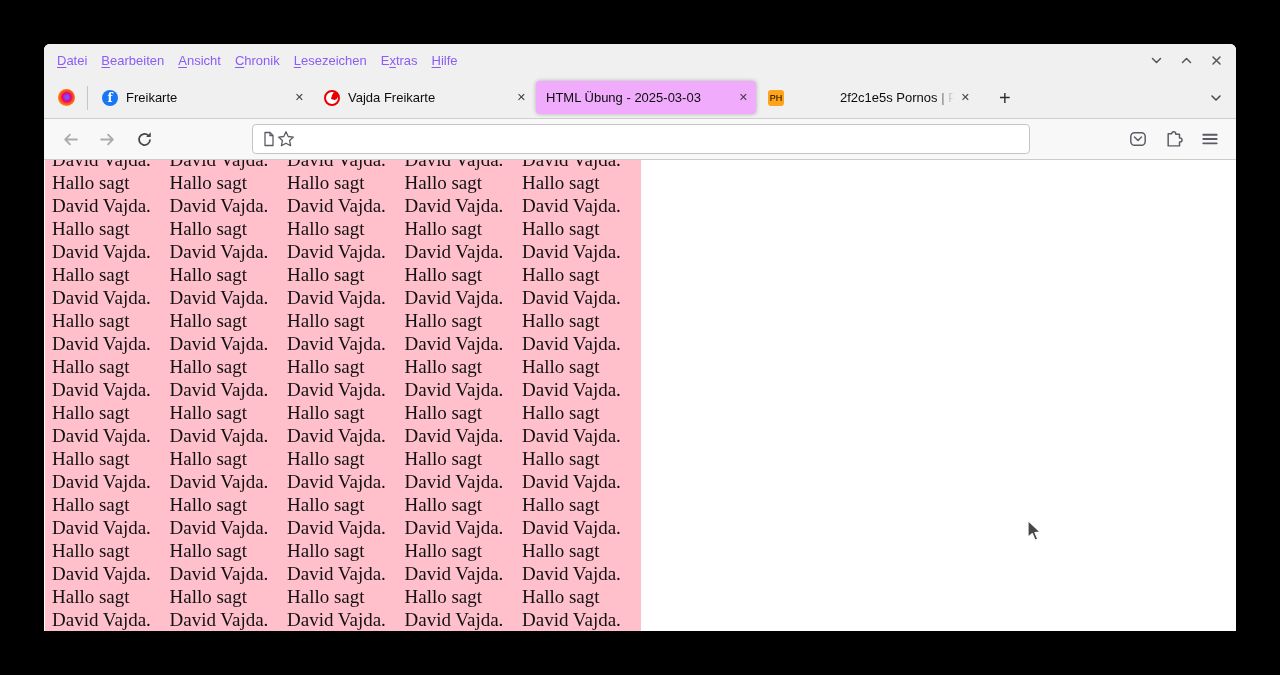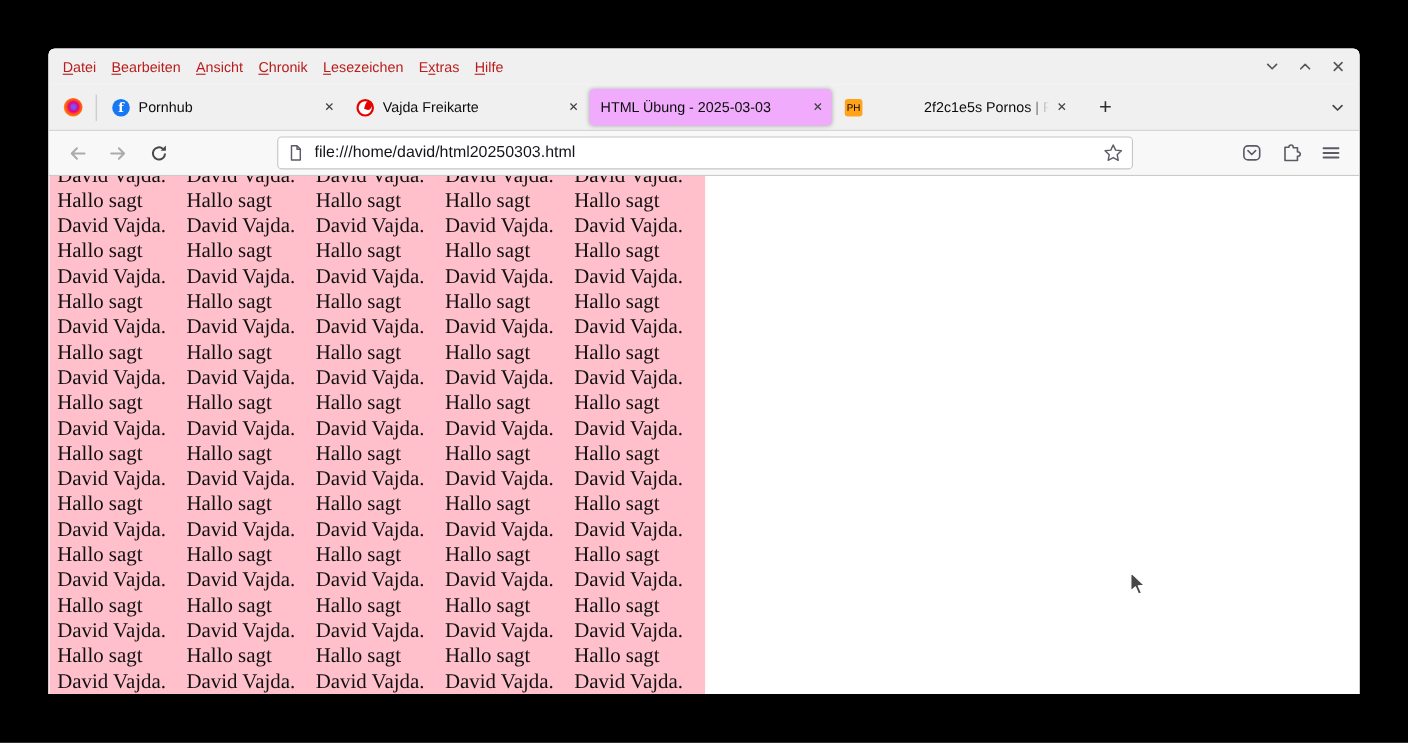--- a/index.html
+++ b/index.html
@@ -4,21 +4,21 @@
 <style>
   html,body{margin:0;padding:0;background:#000;}
   .screen{position:relative;width:1280px;height:675px;background:#000;overflow:hidden;
           font-family:"Liberation Sans",sans-serif;}
   .window{position:absolute;left:44px;top:44px;width:1192px;height:587px;background:#fff;
           border-radius:6px 6px 0 0;overflow:hidden;display:flex;flex-direction:column;
           box-shadow:0 0 0 1px #d8d8d8 inset;}
   
   .menubar{height:33px;background:#f0f0f0;display:flex;align-items:center;flex:none;}
   .menu-items{display:flex;align-items:center;margin-left:6px;}
-  .menu-item{padding:0 7px;font-size:13px;color:#b91c1c;cursor:default;}
+  .menu-item{padding:0 7px;font-size:13px;color:#8b5cf6;cursor:default;}
   .menu-item u{text-underline-offset:2px;}
   .win-controls{margin-left:auto;display:flex;gap:15px;align-items:center;padding-right:12px;}
   .wc{background:none;border:none;padding:0;width:15px;height:15px;display:flex;
       align-items:center;justify-content:center;}
   
   .tabbar{height:41px;background:#f0f0f0;display:flex;align-items:center;flex:none;
           border-bottom:1px solid #cfcfcf;}
   .ff-icon{width:17px;height:17px;border-radius:50%;margin:0 12px 0 14px;flex:none;
      background:radial-gradient(circle at 52% 48%, #7a5cf0 0%, #8a45e6 18%, #e5007d 34%,
                 #ff4e1f 52%, #ff9202 74%, #ffcb00 100%);}
@@ -97,21 +97,21 @@
         </button>
       </div>
     </div>
 
     <div class="tabbar">
       <div class="ff-icon"></div>
       <div class="tab-sep"></div>
       <div class="tabs">
           <div class="tab">
             <span class="fav fav-facebook">f</span>
-            <span class="tab-label">Pornhub</span>
+            <span class="tab-label">Freikarte</span>
             <span class="tab-close">✕</span>
           </div>
           <div class="tab">
             <span class="fav fav-vodafone">
               <span class="vf-drop"></span>
             </span>
             <span class="tab-label">Vajda Freikarte</span>
             <span class="tab-close">✕</span>
           </div>
           <div class="tab active">
@@ -149,21 +149,20 @@
             <path d="M13.9,1.2 L13.9,5.6 L9.5,5.6 Z" fill="#474747"></path>
           </svg>
       </button>
       <div class="urlbar">
         <span class="icon-btn">
           <svg width="16" height="16" viewBox="0 0 16 16">
               <path d="M4,1.5 h5 l3,3 v10 h-8 z" fill="none" stroke="#5b5b66" stroke-width="1.3" stroke-linejoin="round"></path>
               <path d="M9,1.7 v3 h3" fill="none" stroke="#5b5b66" stroke-width="1.3" stroke-linejoin="round"></path>
             </svg>
         </span>
-        <span class="url-text">file:///home/david/html20250303.html</span>
         <span class="icon-btn">
           <svg width="18" height="18" viewBox="0 0 18 18">
               <path d="M9,1.8 L11.2,6.5 L16.4,7.1 L12.6,10.6 L13.6,15.7 L9,13.2 L4.4,15.7 L5.4,10.6 L1.6,7.1 L6.8,6.5 Z" fill="none" stroke="#5b5b66" stroke-width="1.3" stroke-linejoin="round"></path>
             </svg>
         </span>
       </div>
       <div class="right-cluster">
         <button class="icon-btn">
           <svg width="18" height="18" viewBox="0 0 17 17">
               <rect x="1.7" y="2.5" width="13.6" height="12" rx="3.6" fill="none" stroke="#5b5b66" stroke-width="1.4"></rect>

